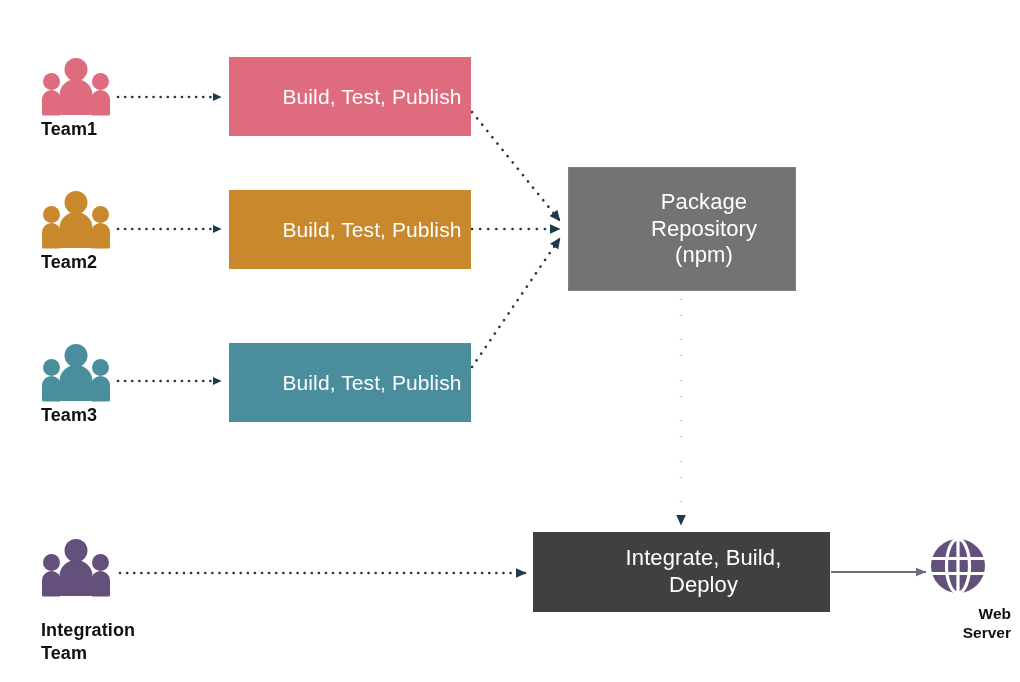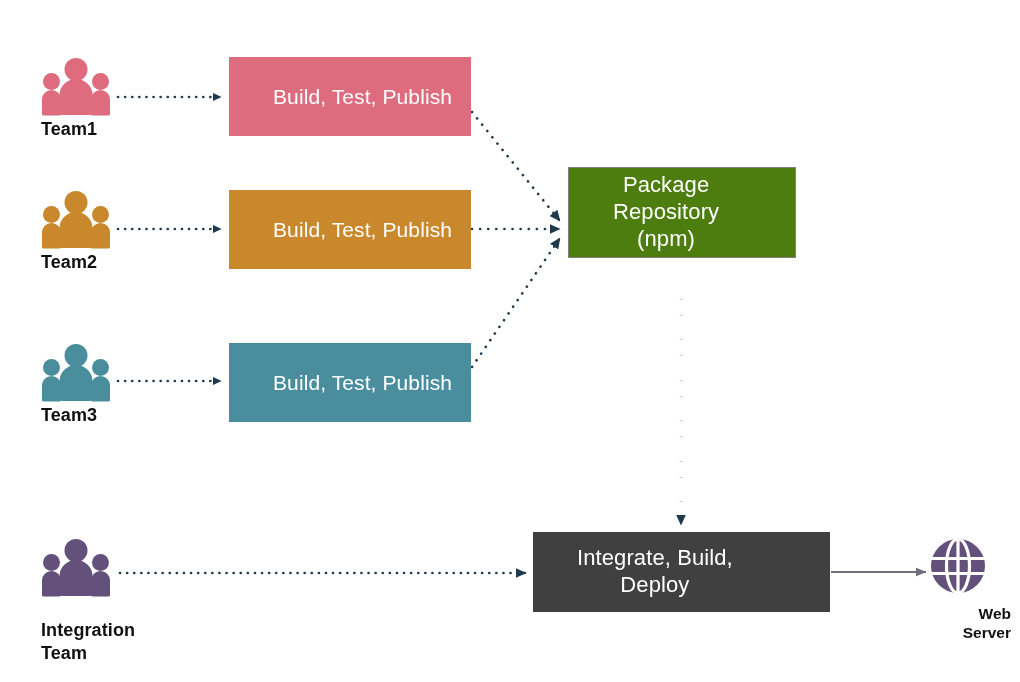--- a/index.html
+++ b/index.html
@@ -23,21 +23,21 @@
     top: 0;
     width: 1020px;
     height: 682px;
     pointer-events: none;
   }
   .node-box {
     position: absolute;
     box-sizing: border-box;
     display: flex;
     align-items: center;
-    justify-content: flex-start;
+    justify-content: center;
     text-align: center;
     color: #ffffff;
     font-size: 21px;
     line-height: 1.22;
     letter-spacing: 0.1px;
     white-space: pre-line;
     font-family: "Liberation Sans", sans-serif;
     padding-left: 44px;
   }
   .actor {
@@ -180,21 +180,21 @@
   </div>
 
   <div class="node-box" style="left:229px; top:190px; width:242px; height:79px; background:#C8882B;">
     <span>Build, Test, Publish</span>
   </div>
 
   <div class="node-box" style="left:229px; top:343px; width:242px; height:79px; background:#4A8E9E;">
     <span>Build, Test, Publish</span>
   </div>
 
-  <div class="node-box" style="left:568px; top:167px; width:228px; height:91px; background:#4d7c0f; border:1.5px solid #808080; font-size:22px;">
+  <div class="node-box" style="left:568px; top:167px; width:228px; height:124px; background:#737373; border:1.5px solid #808080; font-size:22px;">
     <span>Package
 Repository
 (npm)</span>
   </div>
 
   <div class="node-box" style="left:533px; top:532px; width:297px; height:80px; background:#404040; font-size:22px;">
     <span>Integrate, Build,
 Deploy</span>
   </div>
 

